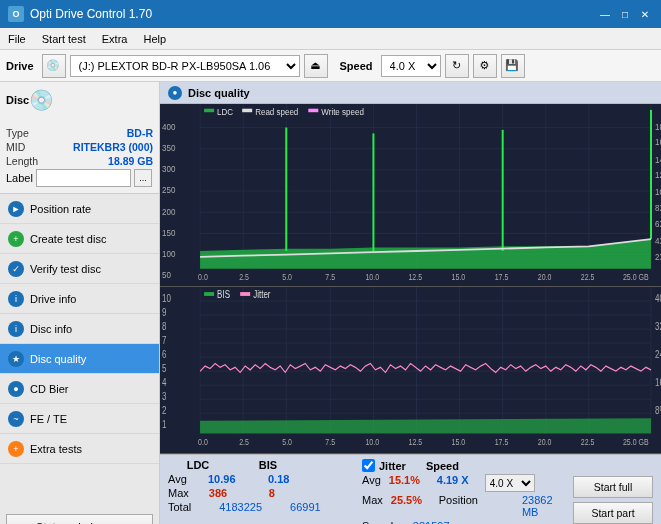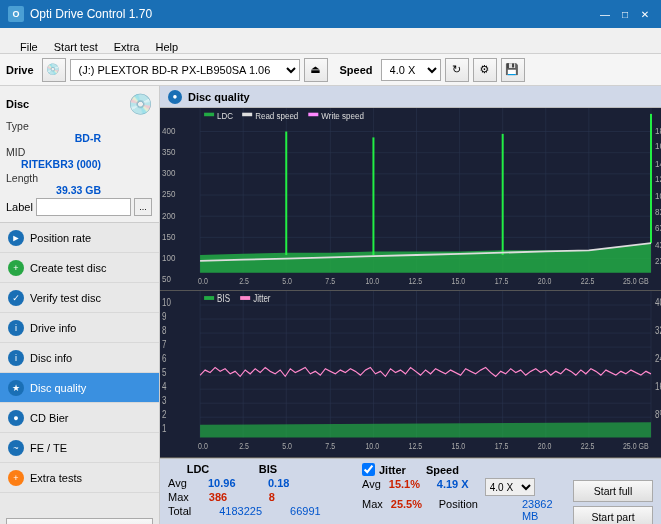--- a/index.html
+++ b/index.html
@@ -6,43 +6,43 @@
     body { width: 661px; height: 524px; font-family: 'Segoe UI', Tahoma, sans-serif; font-size: 11px; background: #f0f0f0; overflow: hidden; }
 
     
     .titlebar { background: #1a6fb5; color: white; height: 28px; display: flex; align-items: center; justify-content: space-between; padding: 0 8px; font-size: 12px; }
     .titlebar-left { display: flex; align-items: center; gap: 6px; }
     .titlebar-icon { width: 16px; height: 16px; background: #4a9fd4; border-radius: 2px; display: flex; align-items: center; justify-content: center; font-size: 9px; color: white; font-weight: bold; }
     .titlebar-controls { display: flex; gap: 4px; }
     .titlebar-btn { width: 16px; height: 16px; border: none; cursor: pointer; font-size: 10px; display: flex; align-items: center; justify-content: center; background: transparent; color: white; }
 
     
-    .menubar { background: #f0f0f0; height: 14px; display: flex; align-items: center; padding: 0 12px; border-bottom: 1px solid #d0d0d0; margin-top: 12px; }
+    .menubar { background: #f0f0f0; height: 22px; display: flex; align-items: center; padding: 0 0; border-bottom: 1px solid #d0d0d0; }
     .menu-item { padding: 2px 8px; cursor: pointer; font-size: 11px; }
 
     
     .drive-toolbar { background: #f5f5f5; height: 32px; display: flex; align-items: center; padding: 0 6px; border-bottom: 1px solid #d0d0d0; gap: 4px; }
     .drive-label { font-weight: bold; font-size: 11px; margin-right: 4px; }
     .drive-select { height: 22px; border: 1px solid #aaa; background: white; font-size: 11px; padding: 0 4px; flex: 1; max-width: 230px; }
     .toolbar-btn { height: 24px; width: 24px; border: 1px solid #aaa; background: linear-gradient(to bottom, #f8f8f8, #e8e8e8); cursor: pointer; font-size: 11px; display: flex; align-items: center; justify-content: center; }
     .speed-label { font-weight: bold; margin-left: 8px; margin-right: 4px; }
     .speed-select { height: 22px; border: 1px solid #aaa; background: white; font-size: 11px; padding: 0 4px; width: 60px; }
 
     
     .main-layout { display: flex; height: 462px; }
 
     
     .sidebar { width: 160px; min-width: 160px; background: #e8e8e8; border-right: 1px solid #ccc; display: flex; flex-direction: column; }
 
     
     .disc-panel { padding: 6px; border-bottom: 1px solid #ccc; background: #f0f0f0; }
-    .disc-panel-header { display: flex; align-items: center; justify-content: space-between; margin-bottom: 4px; }
+    .disc-panel-header { display: flex; align-items: center; margin-bottom: 15px; }
     .disc-panel-title { font-weight: bold; font-size: 11px; }
     .disc-icon { font-size: 20px; color: #555; }
-    .disc-info-row { display: flex; justify-content: space-between; margin-bottom: 2px; font-size: 10.5px; flex-direction: column; }
+    .disc-info-row { display: flex; justify-content: space-between; margin-bottom: 2px; font-size: 10.5px; }
     .disc-info-label { color: #333; }
     .disc-info-value { color: #0055cc; font-weight: bold; text-align: right; max-width: 95px; }
     .label-row { display: flex; align-items: center; gap: 3px; margin-top: 2px; }
     .label-input { border: 1px solid #aaa; background: white; height: 18px; width: 95px; font-size: 10px; padding: 0 2px; }
 
     
     .nav-items { display: flex; flex-direction: column; flex: 1; }
     .nav-item { height: 30px; display: flex; align-items: center; padding: 0 8px; cursor: pointer; font-size: 11px; border-bottom: 1px solid #d8d8d8; gap: 6px; }
     .nav-item.active { background: #3a90e0; color: white; }
     .nav-item-icon { width: 16px; height: 16px; border-radius: 50%; display: flex; align-items: center; justify-content: center; font-size: 9px; flex-shrink: 0; }
@@ -120,21 +120,21 @@
       <div class="disc-info-row">
         <span class="disc-info-label">Type</span>
         <span class="disc-info-value">BD-R</span>
       </div>
       <div class="disc-info-row">
         <span class="disc-info-label">MID</span>
         <span class="disc-info-value">RITEKBR3 (000)</span>
       </div>
       <div class="disc-info-row">
         <span class="disc-info-label">Length</span>
-        <span class="disc-info-value">39.33 GB</span>
+        <span class="disc-info-value">18.89 GB</span>
       </div>
       <div class="label-row">
         <span>Label</span>
         <input class="label-input" type="text" value="" style="">
         <button style="height:18px;width:18px;border:1px solid #aaa;background:#f0f0f0;cursor:pointer;font-size:9px;">...</button>
       </div>
     </div>
 
     <div class="nav-items">
       <div class="nav-item">

